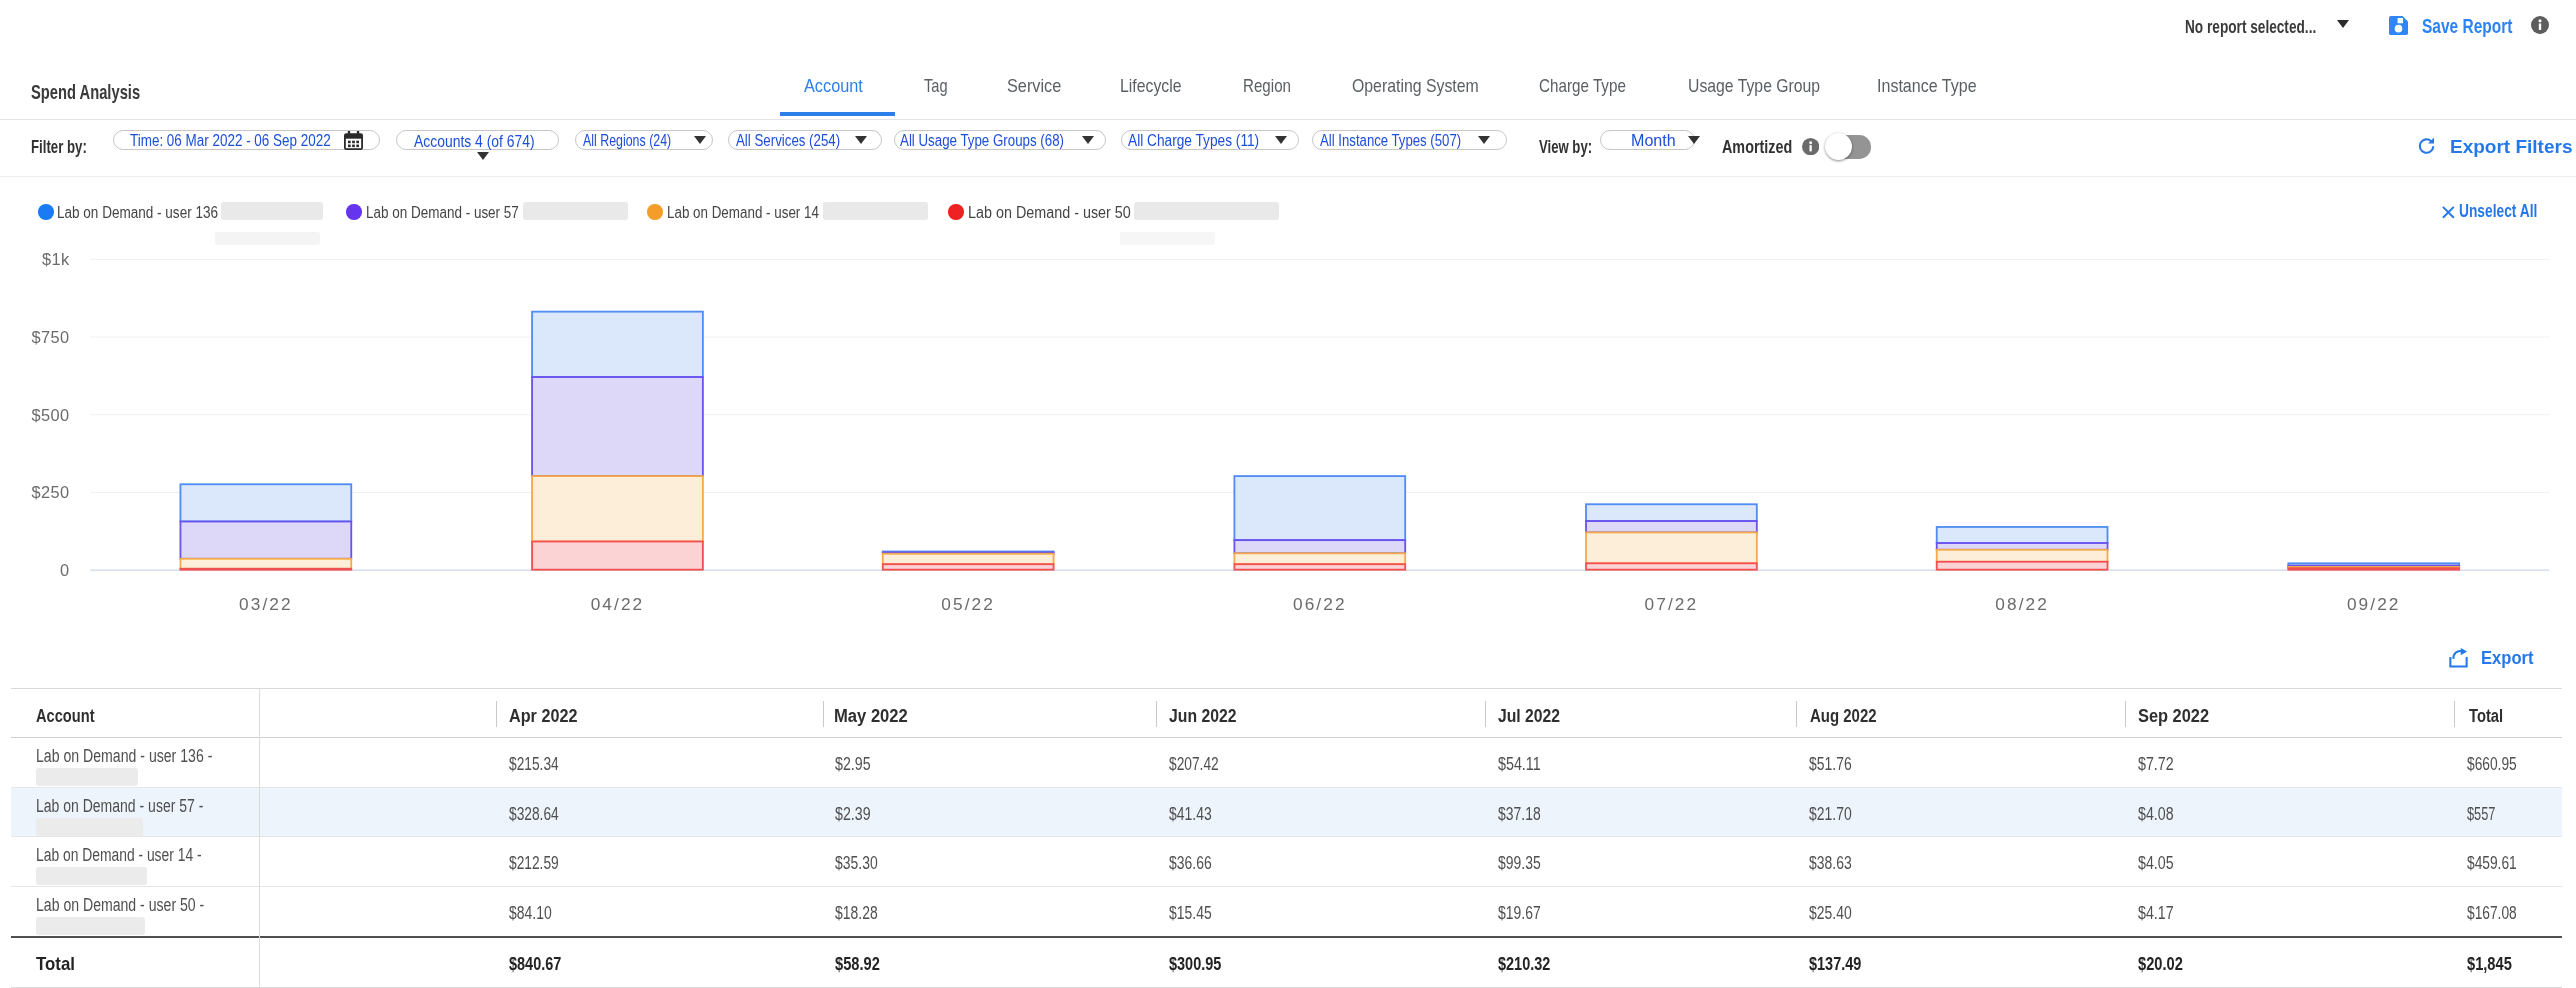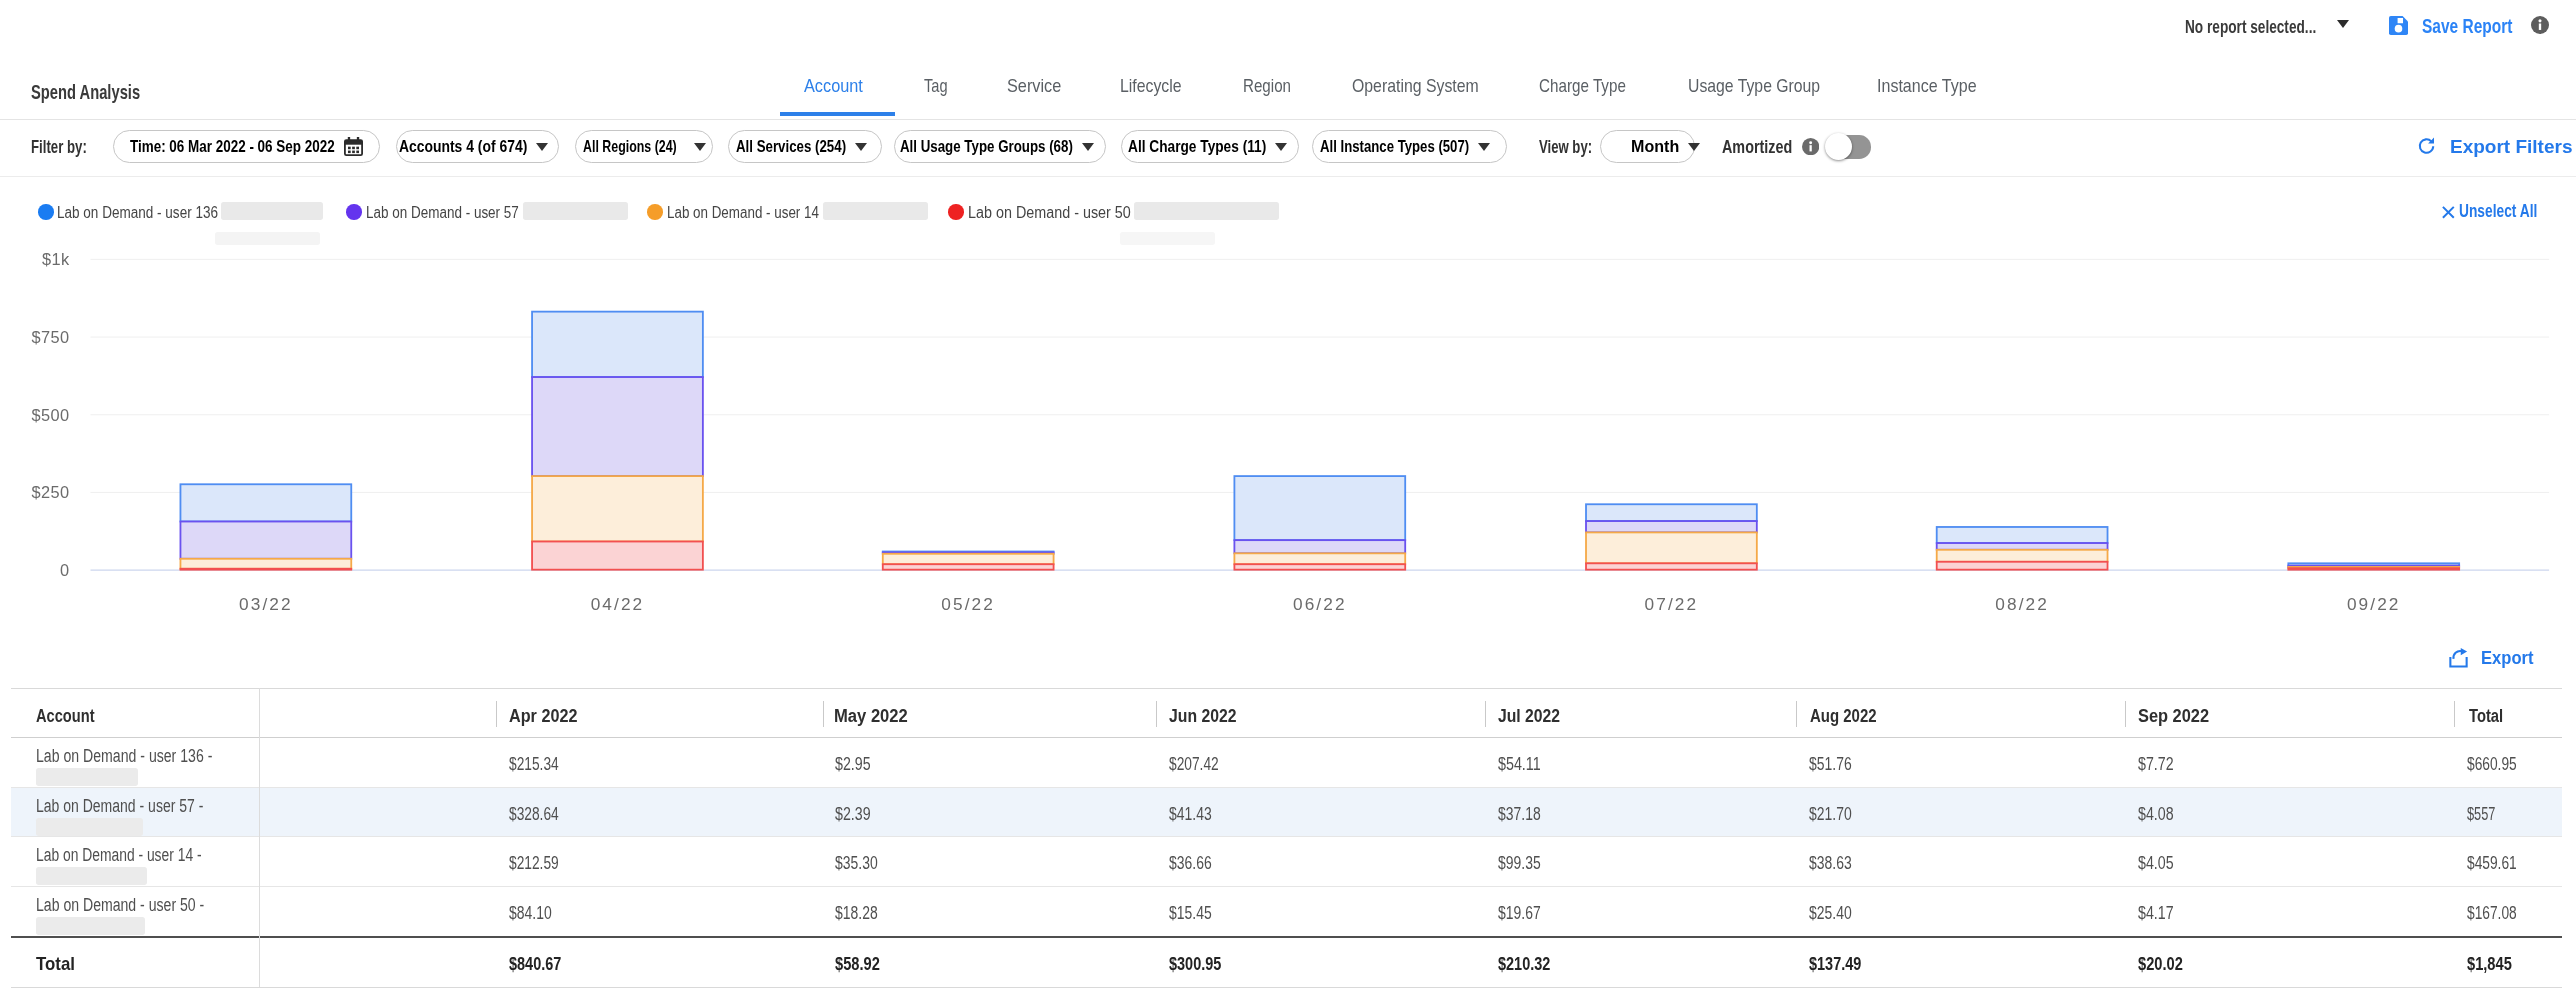--- a/index.html
+++ b/index.html
@@ -1,21 +1,21 @@
 <!DOCTYPE html>
 <html style="font-size:14.5px"><head>
 <meta charset="utf-8">
 <style>
 * { margin:0; padding:0; box-sizing:border-box; }
 html,body { width:2576px; height:989px; background:#fff; font-family:"Liberation Sans", sans-serif; overflow:hidden; }
 #page { position:relative; width:2576px; height:989px; background:#fff; }
 .abs { position:absolute; white-space:nowrap; }
 .hline { position:absolute; background:#e4e4e4; height:0.9px; }
 .vline { position:absolute; background:#dcdcdc; width:0.9px; }
-.pill { position:absolute; top:130px; height:33px; border:0.9px solid #c6c6c6; border-radius:16.4px; background:#fff; display:flex; align-items:center; font-weight:bold; font-size:16.4px; color:#000000; }
+.pill { position:absolute; top:130px; height:20px; border:0.9px solid #c6c6c6; border-radius:16.4px; background:#fff; display:flex; align-items:center; font-weight:normal; font-size:16.4px; color:#1d4ed8; }
 .caret { width:0; height:0; border-left:6.4px solid transparent; border-right:6.4px solid transparent; border-top:8.2px solid #333; }
 .dot { position:absolute; width:15.5px; height:15.5px; border-radius:50%; top:204px; }
 .blur { position:absolute; background:#e9e9e9; border-radius:2.7px; }
 </style>
 </head>
 <body>
 <div id="page">
 <div class="abs" style="left:2185px; top:15.5px; font-size:19px; font-weight:bold; color:#3a3a3a; transform:scaleX(0.7184); transform-origin:0 0;">No report selected...</div>
 <div class="abs" style="left:2337px; top:20px; width:0; height:0; border-left:6.4px solid transparent; border-right:6.4px solid transparent; border-top:8.2px solid #2b2b2b;"></div>
 <svg class="abs" style="left:2389px; top:15.5px;" width="19" height="19" viewBox="0 0 21 21">
@@ -51,21 +51,21 @@
         <g fill="#2b2b2b">
           <rect x="4.4" y="10.7" width="3" height="2.8"></rect>
           <rect x="9" y="10.7" width="3" height="2.8"></rect>
           <rect x="13.6" y="10.7" width="3" height="2.8"></rect>
           <rect x="4.4" y="15" width="3" height="2.8"></rect>
           <rect x="9" y="15" width="3" height="2.8"></rect>
           <rect x="13.6" y="15" width="3" height="2.8"></rect>
         </g>
       </svg>
     </div>
-<div class="pill" style="left:396px; width:163px; padding-left:1.8px;">
+<div class="pill" style="left:396px; width:163px; padding-left:1.8px;flex-direction:column;">
       <span style="display:inline-block; width:128px; white-space:nowrap;"><span style="display:inline-block; font-size:17.3px; transform:scaleX(0.8046); transform-origin:0 50%;">Accounts 4 (of 674)</span></span>
       <span class="caret" style="margin-left:9px;"></span>
     </div>
 <div class="pill" style="left:575px; width:138px; padding-left:7.3px;gap:8px;">
       <span style="display:inline-block; width:94px; white-space:nowrap;"><span style="display:inline-block; font-size:17.3px; transform:scaleX(0.7174); transform-origin:0 50%;">All Regions (24)</span></span>
       <span class="caret" style="margin-left:9px;"></span>
     </div>
 <div class="pill" style="left:728px; width:154px; padding-left:7.3px;">
       <span style="display:inline-block; width:110px; white-space:nowrap;"><span style="display:inline-block; font-size:17.3px; transform:scaleX(0.769); transform-origin:0 50%;">All Services (254)</span></span>
       <span class="caret" style="margin-left:9px;"></span>

